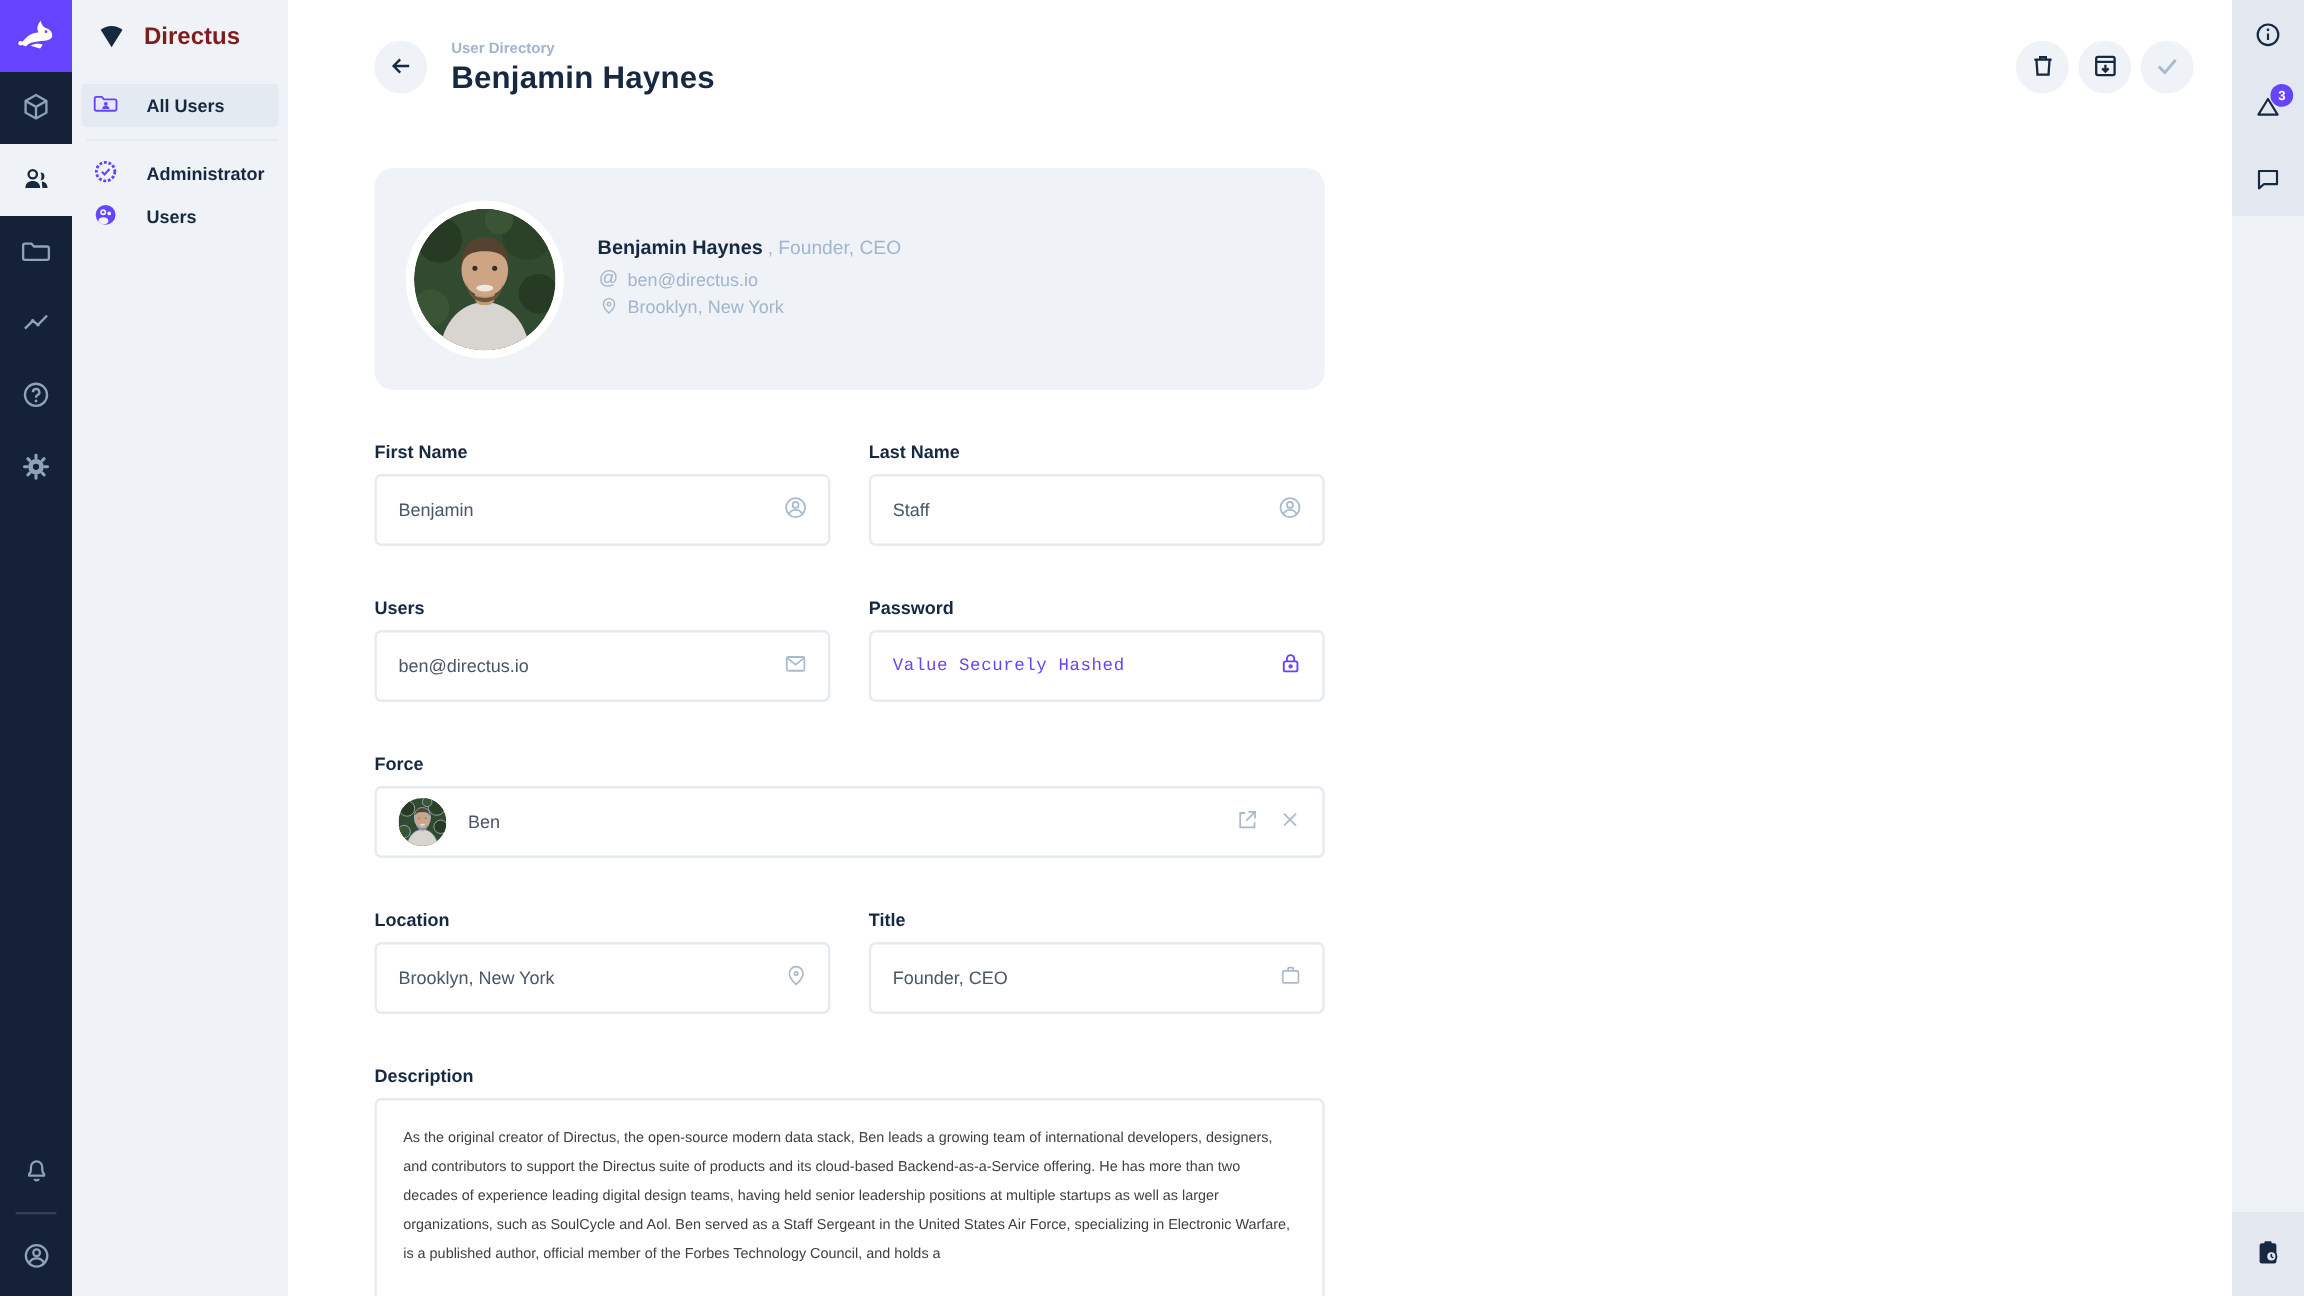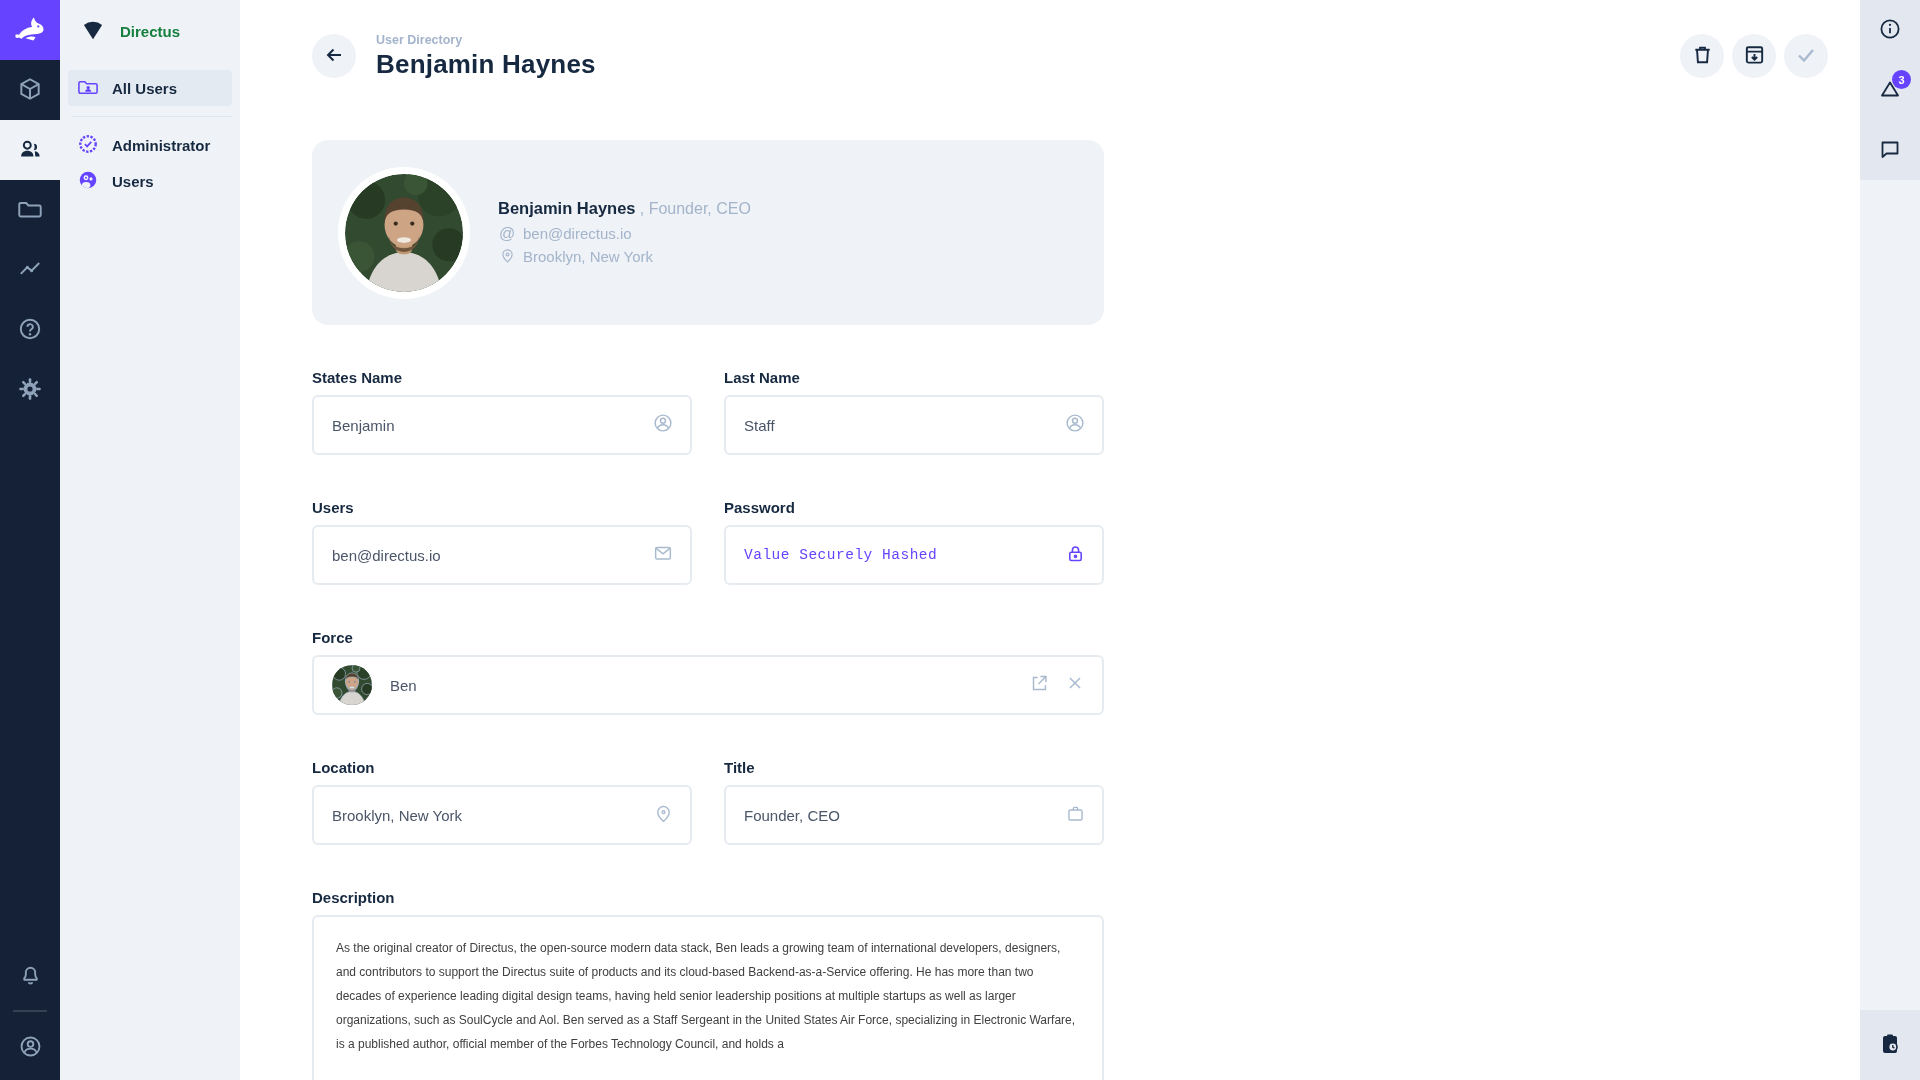--- a/index.html
+++ b/index.html
@@ -31,24 +31,24 @@
   .mod-divider { height:2px; width:34px; margin:4px auto; background:rgba(255,255,255,.14); }
   
   .nav-bar {
     width:180px; height:1080px; background:#eff3f8; flex-shrink:0;
     display:flex; flex-direction:column;
   }
   .project-header {
     height:62px; display:flex; align-items:center; padding-left:20px; gap:14px; cursor:pointer;
   }
   .project-header svg { flex-shrink:0; }
-  .project-name { font-size:15px; font-weight:700; color:#15803d; }
+  .project-name { font-size:20px; font-weight:700; color:#7f1d1d; }
   .nav-items { padding:8px; }
   .nav-item {
-    height:36px; display:flex; align-items:center; gap:13px;
+    height:36px; display:flex; align-items:center; gap:23px;
     padding-left:9px; border-radius:4px; cursor:pointer;
     font-size:15px; font-weight:600; color:#172940;
   }
   .nav-item.active { background:#e4eaf1; }
   .nav-item svg { stroke:#6644ff; fill:none; stroke-width:1.7; flex-shrink:0; }
   .nav-item .fillpart { fill:#6644ff; stroke:none; }
   .nav-item .whitepart { fill:#eff3f8; stroke:none; }
   .nav-divider { height:1px; background:#dfe6ee; margin:10px 0 10px 4px; }
   
   .content { flex:1; height:1080px; background:#ffffff; overflow:hidden; position:relative; }
@@ -346,21 +346,21 @@
           <span style="width:18px;text-align:center"><svg width="17" height="17" viewBox="0 0 24 24">
             <path d="M12 21 C12 21 5.5 15.2 5.5 10.5 A6.5 6.5 0 1 1 18.5 10.5 C18.5 15.2 12 21 12 21 Z"></path>
             <circle cx="12" cy="10.5" r="2"></circle>
           </svg></span>
           <span>Brooklyn, New York</span>
         </div>
       </div>
     </section>
 
     <div class="field">
-      <div class="field-label">States Name</div>
+      <div class="field-label">First Name</div>
       <div class="input">
         <span class="value">Benjamin</span>
         <span><svg width="22" height="22" viewBox="0 0 24 24">
           <circle cx="12" cy="12" r="8.6"></circle>
               <circle cx="12" cy="9.6" r="2.7"></circle>
           <path d="M6.2 17.6 c1 -2.4 3.2 -3.6 5.8 -3.6 c2.6 0 4.8 1.2 5.8 3.6"></path>
         </svg></span>
       </div>
     </div>
     <div class="field">

